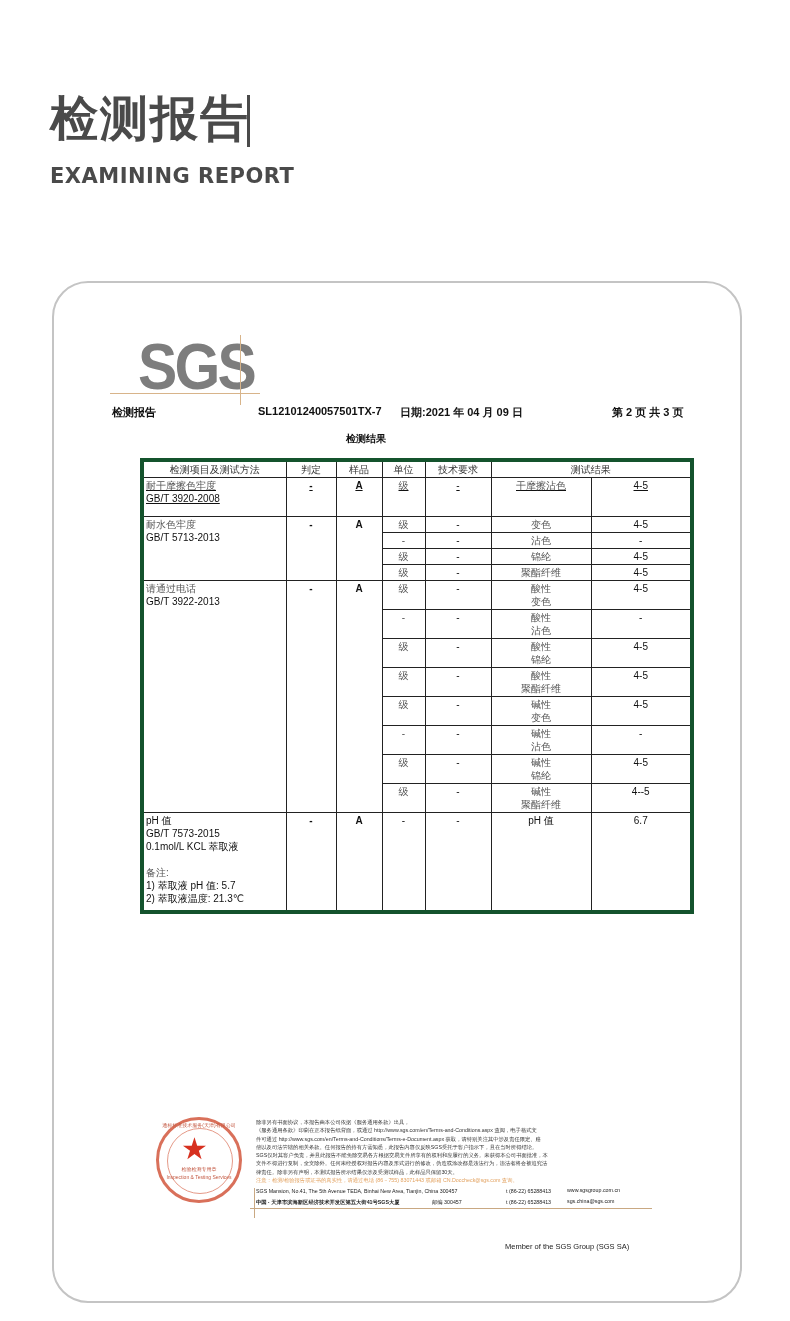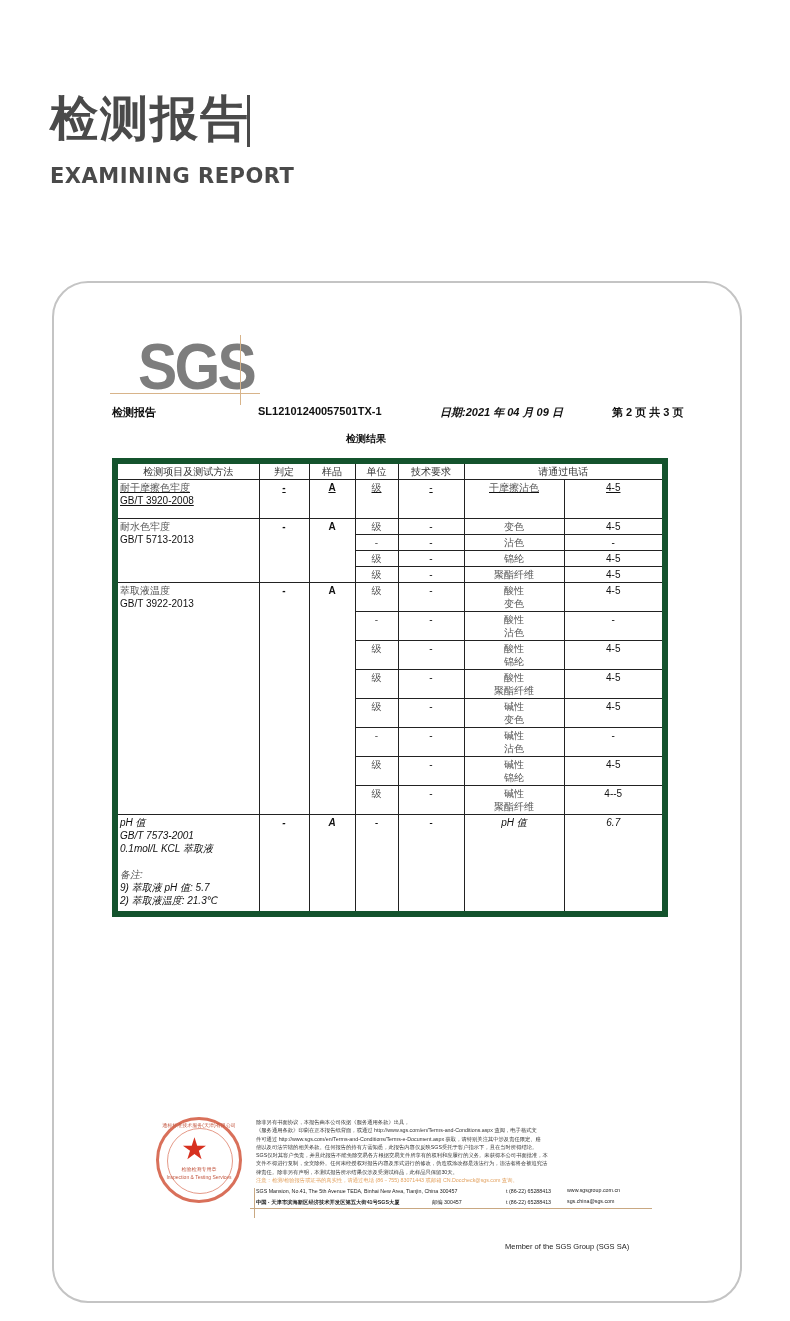--- a/index.html
+++ b/index.html
@@ -9,21 +9,21 @@
   .page-subtitle { position:absolute; left:50px; top:164px; font-size:21px; font-weight:bold; color:#4a4a4a; letter-spacing:0.5px; font-family:"DejaVu Sans", sans-serif; }
   .card { position:absolute; left:52px; top:281px; width:686px; height:1018px; border:2px solid #c4c4c4; border-radius:36px; background:#fff; }
   .sgs-logo { position:absolute; left:138px; top:332px; font-size:64px; font-weight:bold; color:#7d7d7d; letter-spacing:-3px; font-family:"Liberation Sans", sans-serif; transform:scaleX(0.92); transform-origin:left; line-height:70px; }
   .logo-hline { position:absolute; left:110px; top:393px; width:150px; height:1px; background:#d8b48a; }
   .logo-vline { position:absolute; left:240px; top:335px; width:1px; height:70px; background:#d8b48a; }
   .hdr { position:absolute; top:405px; font-size:11px; font-weight:bold; color:#111; }
   .results-title { position:absolute; left:0; width:732px; top:432px; text-align:center; font-size:10px; font-weight:bold; color:#111; }
   table.rt { position:absolute; left:112px; top:458px; width:551px; border-collapse:collapse; font-size:10px; color:#111; table-layout:fixed; }
   table.rt td, table.rt th { border:1px solid #222; padding:1px 2px; vertical-align:top; line-height:13px; }
   table.rt th { font-weight:normal; text-align:center; color:#333; height:13px; }
-  table.rt { border:6px solid #14532d; }
+  table.rt { border:4px solid #14532d;margin-left:28px; }
   .c { text-align:center; }
   .b { font-weight:bold; }
   .grey { color:#555; }
   .stamp { position:absolute; left:156px; top:1117px; width:86px; height:86px; border:3px solid #d9705a; border-radius:50%; box-sizing:border-box; }
   .stamp-inner { position:absolute; left:8px; top:8px; width:64px; height:64px; border:1px solid #e59a88; border-radius:50%; }
   .star { position:absolute; left:22px; top:14px; font-size:30px; color:#d7301f; line-height:30px; }
   .stamp-text { position:absolute; width:86px; left:-3px; font-size:5px; color:#c45b45; text-align:center; }
   .disclaimer { position:absolute; left:256px; top:1118px; width:400px; font-size:5.3px; line-height:8.3px; color:#333; }
   .disclaimer .orange { color:#e2a15f; }
   .addr { position:absolute; font-size:5.3px; color:#222; }
@@ -38,22 +38,22 @@
 <div class="title-bar"></div>
 <div class="page-subtitle">EXAMINING REPORT</div>
 
 <div class="card"></div>
 
 <div class="sgs-logo">SGS</div>
 <div class="logo-hline"></div>
 <div class="logo-vline"></div>
 
 <div class="hdr" style="left:112px;">检测报告</div>
-<div class="hdr" style="left:258px;">SL12101240057501TX-1</div>
-<div class="hdr" style="left:440px;font-style:italic;">日期:2021 年 04 月 09 日</div>
+<div class="hdr" style="left:258px;">SL12101240057501TX-7</div>
+<div class="hdr" style="left:400px;">日期:2021 年 04 月 09 日</div>
 <div class="hdr" style="left:583px;margin-left:29px;">第 2 页 共 3 页</div>
 
 <div class="results-title">检测结果</div>
 
 <table class="rt">
   <colgroup>
     <col style="width:144px">
       <col style="width:50px">
       <col style="width:46px">
       <col style="width:43px">
@@ -61,21 +61,21 @@
       <col style="width:100px">
       <col style="width:101px">
   </colgroup>
   <thead>
     <tr>
       <th>检测项目及测试方法</th>
       <th>判定</th>
       <th>样品</th>
       <th>单位</th>
       <th>技术要求</th>
-      <th colspan="2">请通过电话</th>
+      <th colspan="2">测试结果</th>
     </tr>
   </thead>
   <tbody>
 
     <tr style="height:39px;text-decoration:underline;">
       <td><span class="grey">耐干摩擦色牢度</span><br><span>GB/T 3920-2008</span></td>
       <td class="c b">-</td>
       <td class="c b">A</td>
       <td class="c grey">级</td>
       <td class="c">-</td>
@@ -105,21 +105,21 @@
       <td class="c">4-5</td>
     </tr>
     <tr>
       <td class="c grey">级</td>
       <td class="c">-</td>
       <td class="c grey">聚酯纤维</td>
       <td class="c">4-5</td>
     </tr>
 
     <tr>
-      <td rowspan="8"><span class="grey">萃取液温度</span><br><span>GB/T 3922-2013</span></td>
+      <td rowspan="8"><span class="grey">请通过电话</span><br><span>GB/T 3922-2013</span></td>
       <td rowspan="8" class="c b">-</td>
       <td rowspan="8" class="c b">A</td>
       <td class="c grey">级</td>
       <td class="c">-</td>
       <td class="c grey"><span>酸性</span><br><span>变色</span></td>
       <td class="c">4-5</td>
     </tr>
     <tr>
       <td class="c grey">-</td>
       <td class="c">-</td>
@@ -156,27 +156,27 @@
       <td class="c grey"><span>碱性</span><br><span>锦纶</span></td>
       <td class="c">4-5</td>
     </tr>
     <tr>
       <td class="c grey">级</td>
       <td class="c">-</td>
       <td class="c grey"><span>碱性</span><br><span>聚酯纤维</span></td>
       <td class="c">4--5</td>
     </tr>
 
-    <tr style="height:99px;font-style:italic;">
+    <tr style="height:99px;">
       <td>
         <span>pH 值</span><br>
-        <span>GB/T 7573-2001</span><br>
+        <span>GB/T 7573-2015</span><br>
         <span>0.1mol/L KCL 萃取液</span><br><br>
         <span class="grey">备注:</span><br>
-        <span>9) 萃取液 pH 值: 5.7</span><br>
+        <span>1) 萃取液 pH 值: 5.7</span><br>
         <span>2) 萃取液温度: 21.3℃</span>
       </td>
       <td class="c b">-</td>
       <td class="c b">A</td>
       <td class="c">-</td>
       <td class="c">-</td>
       <td class="c">pH 值</td>
       <td class="c">6.7</td>
     </tr>
   </tbody>

